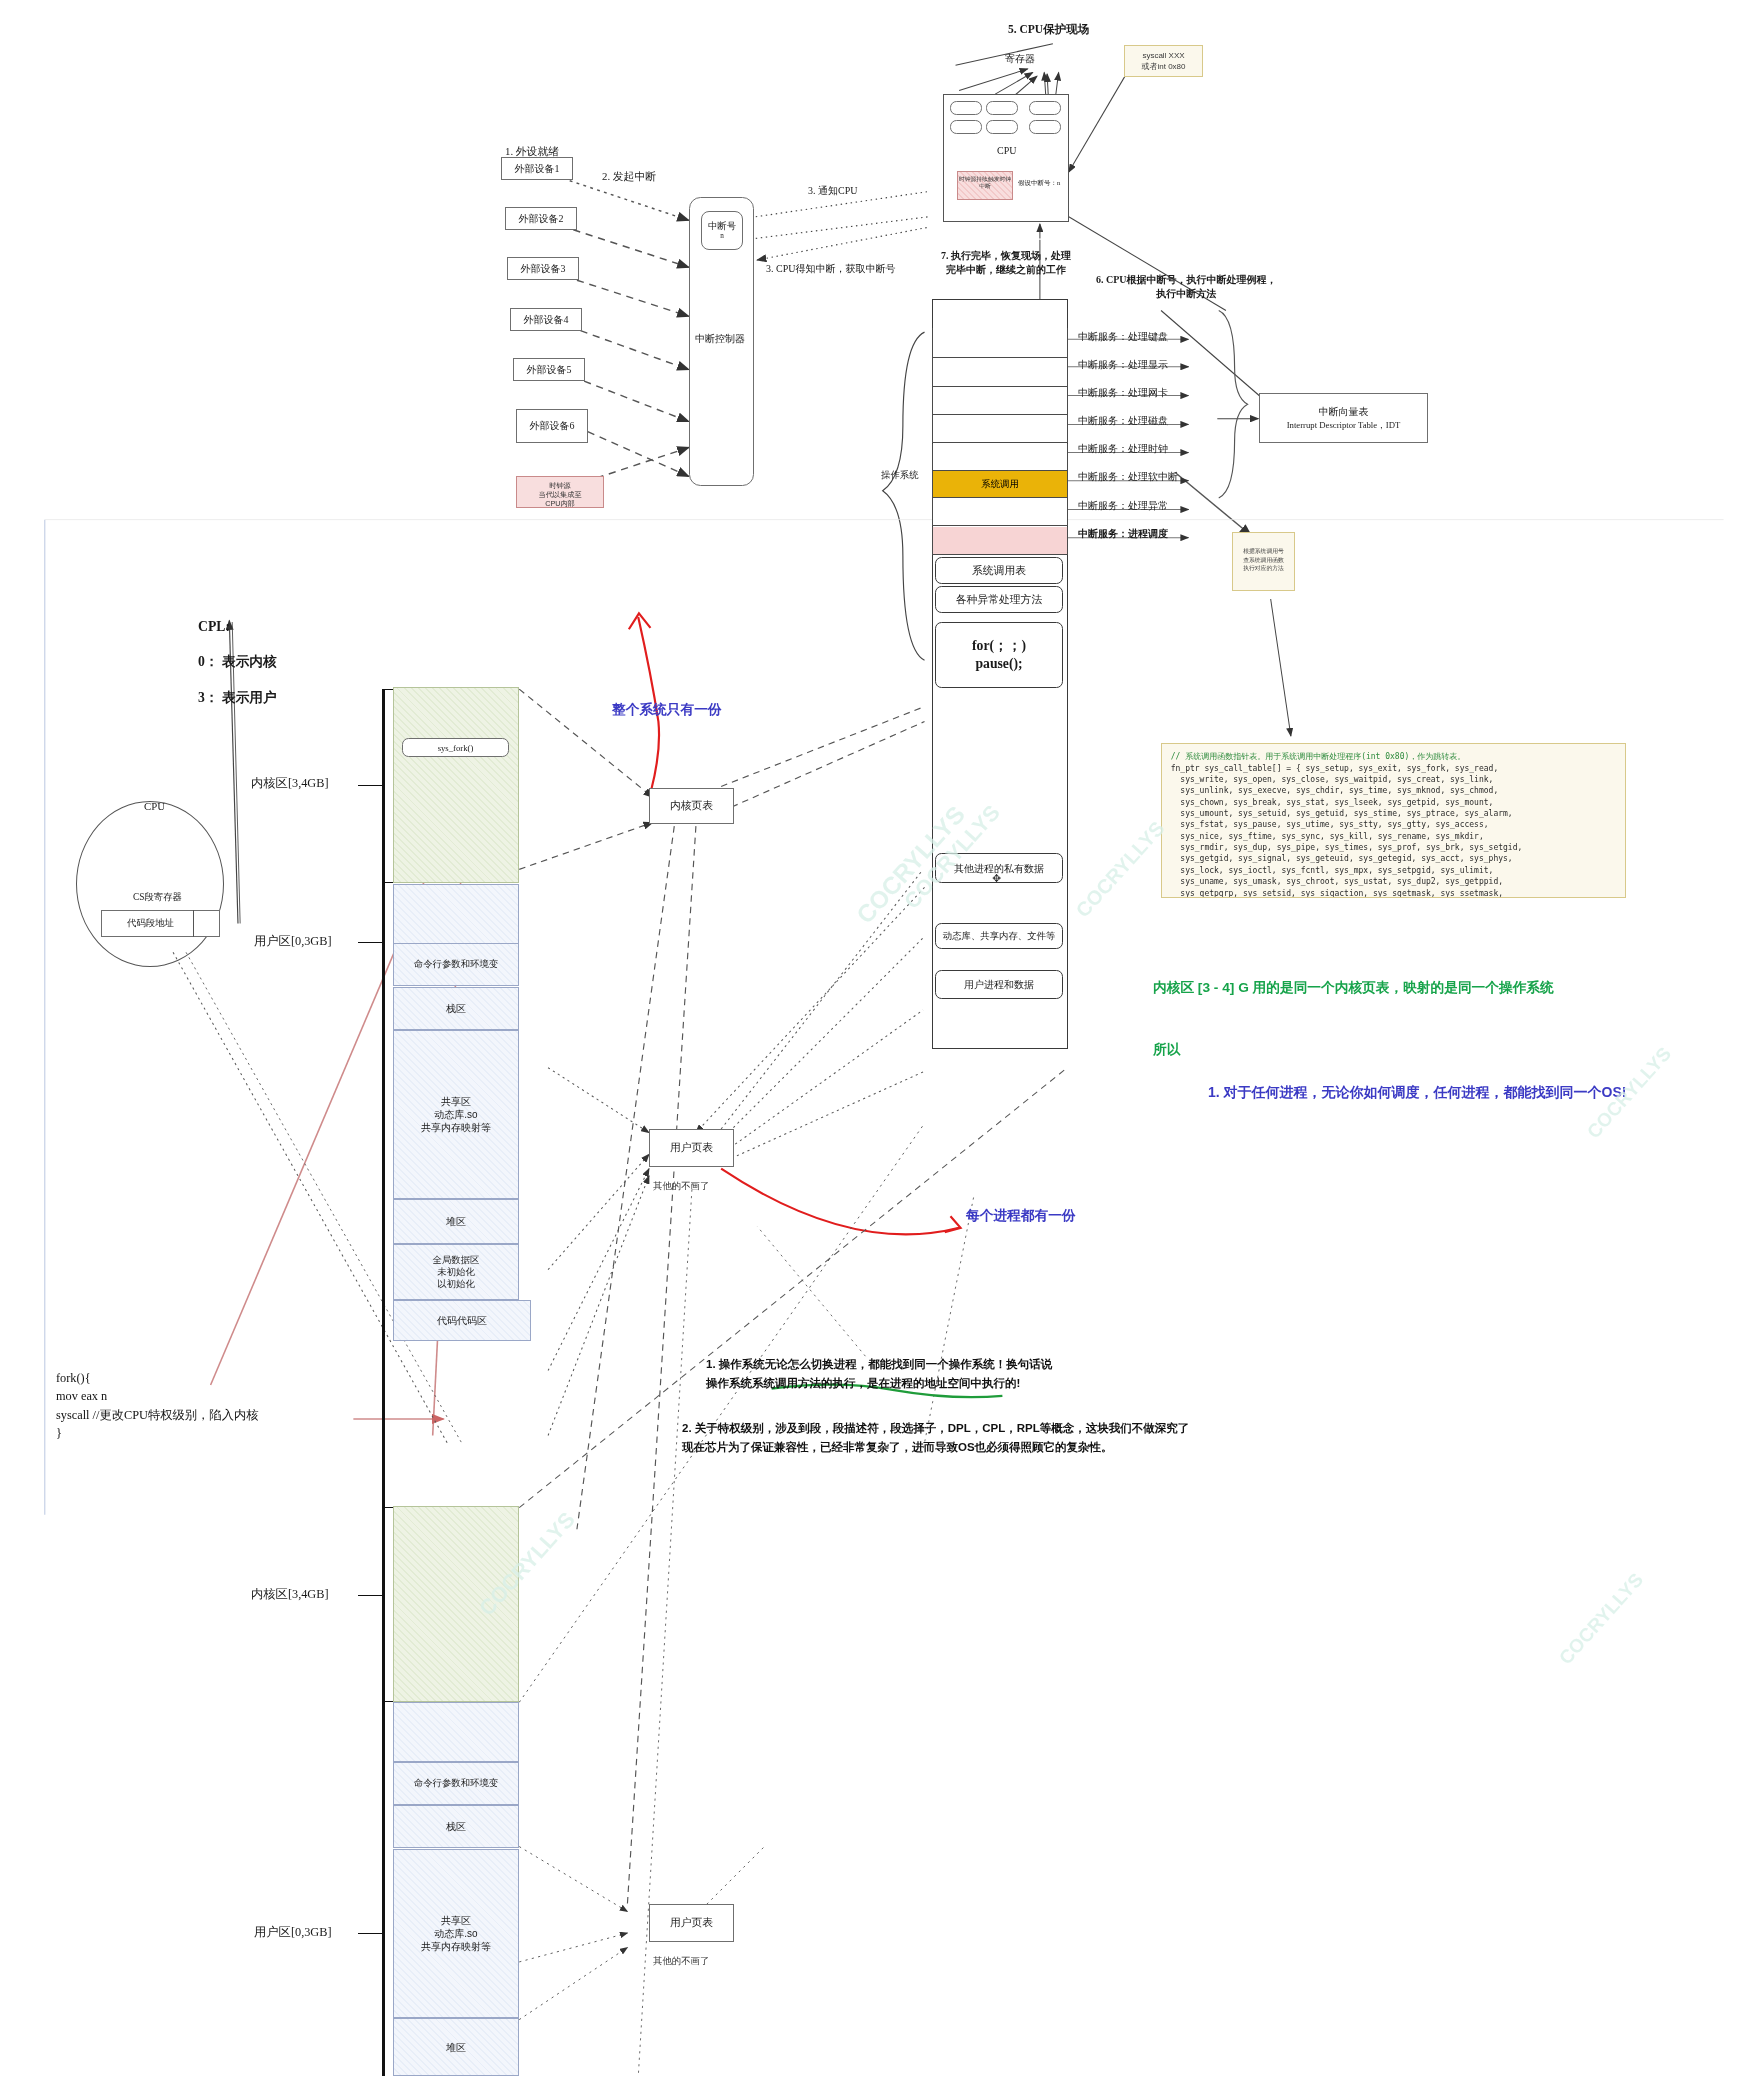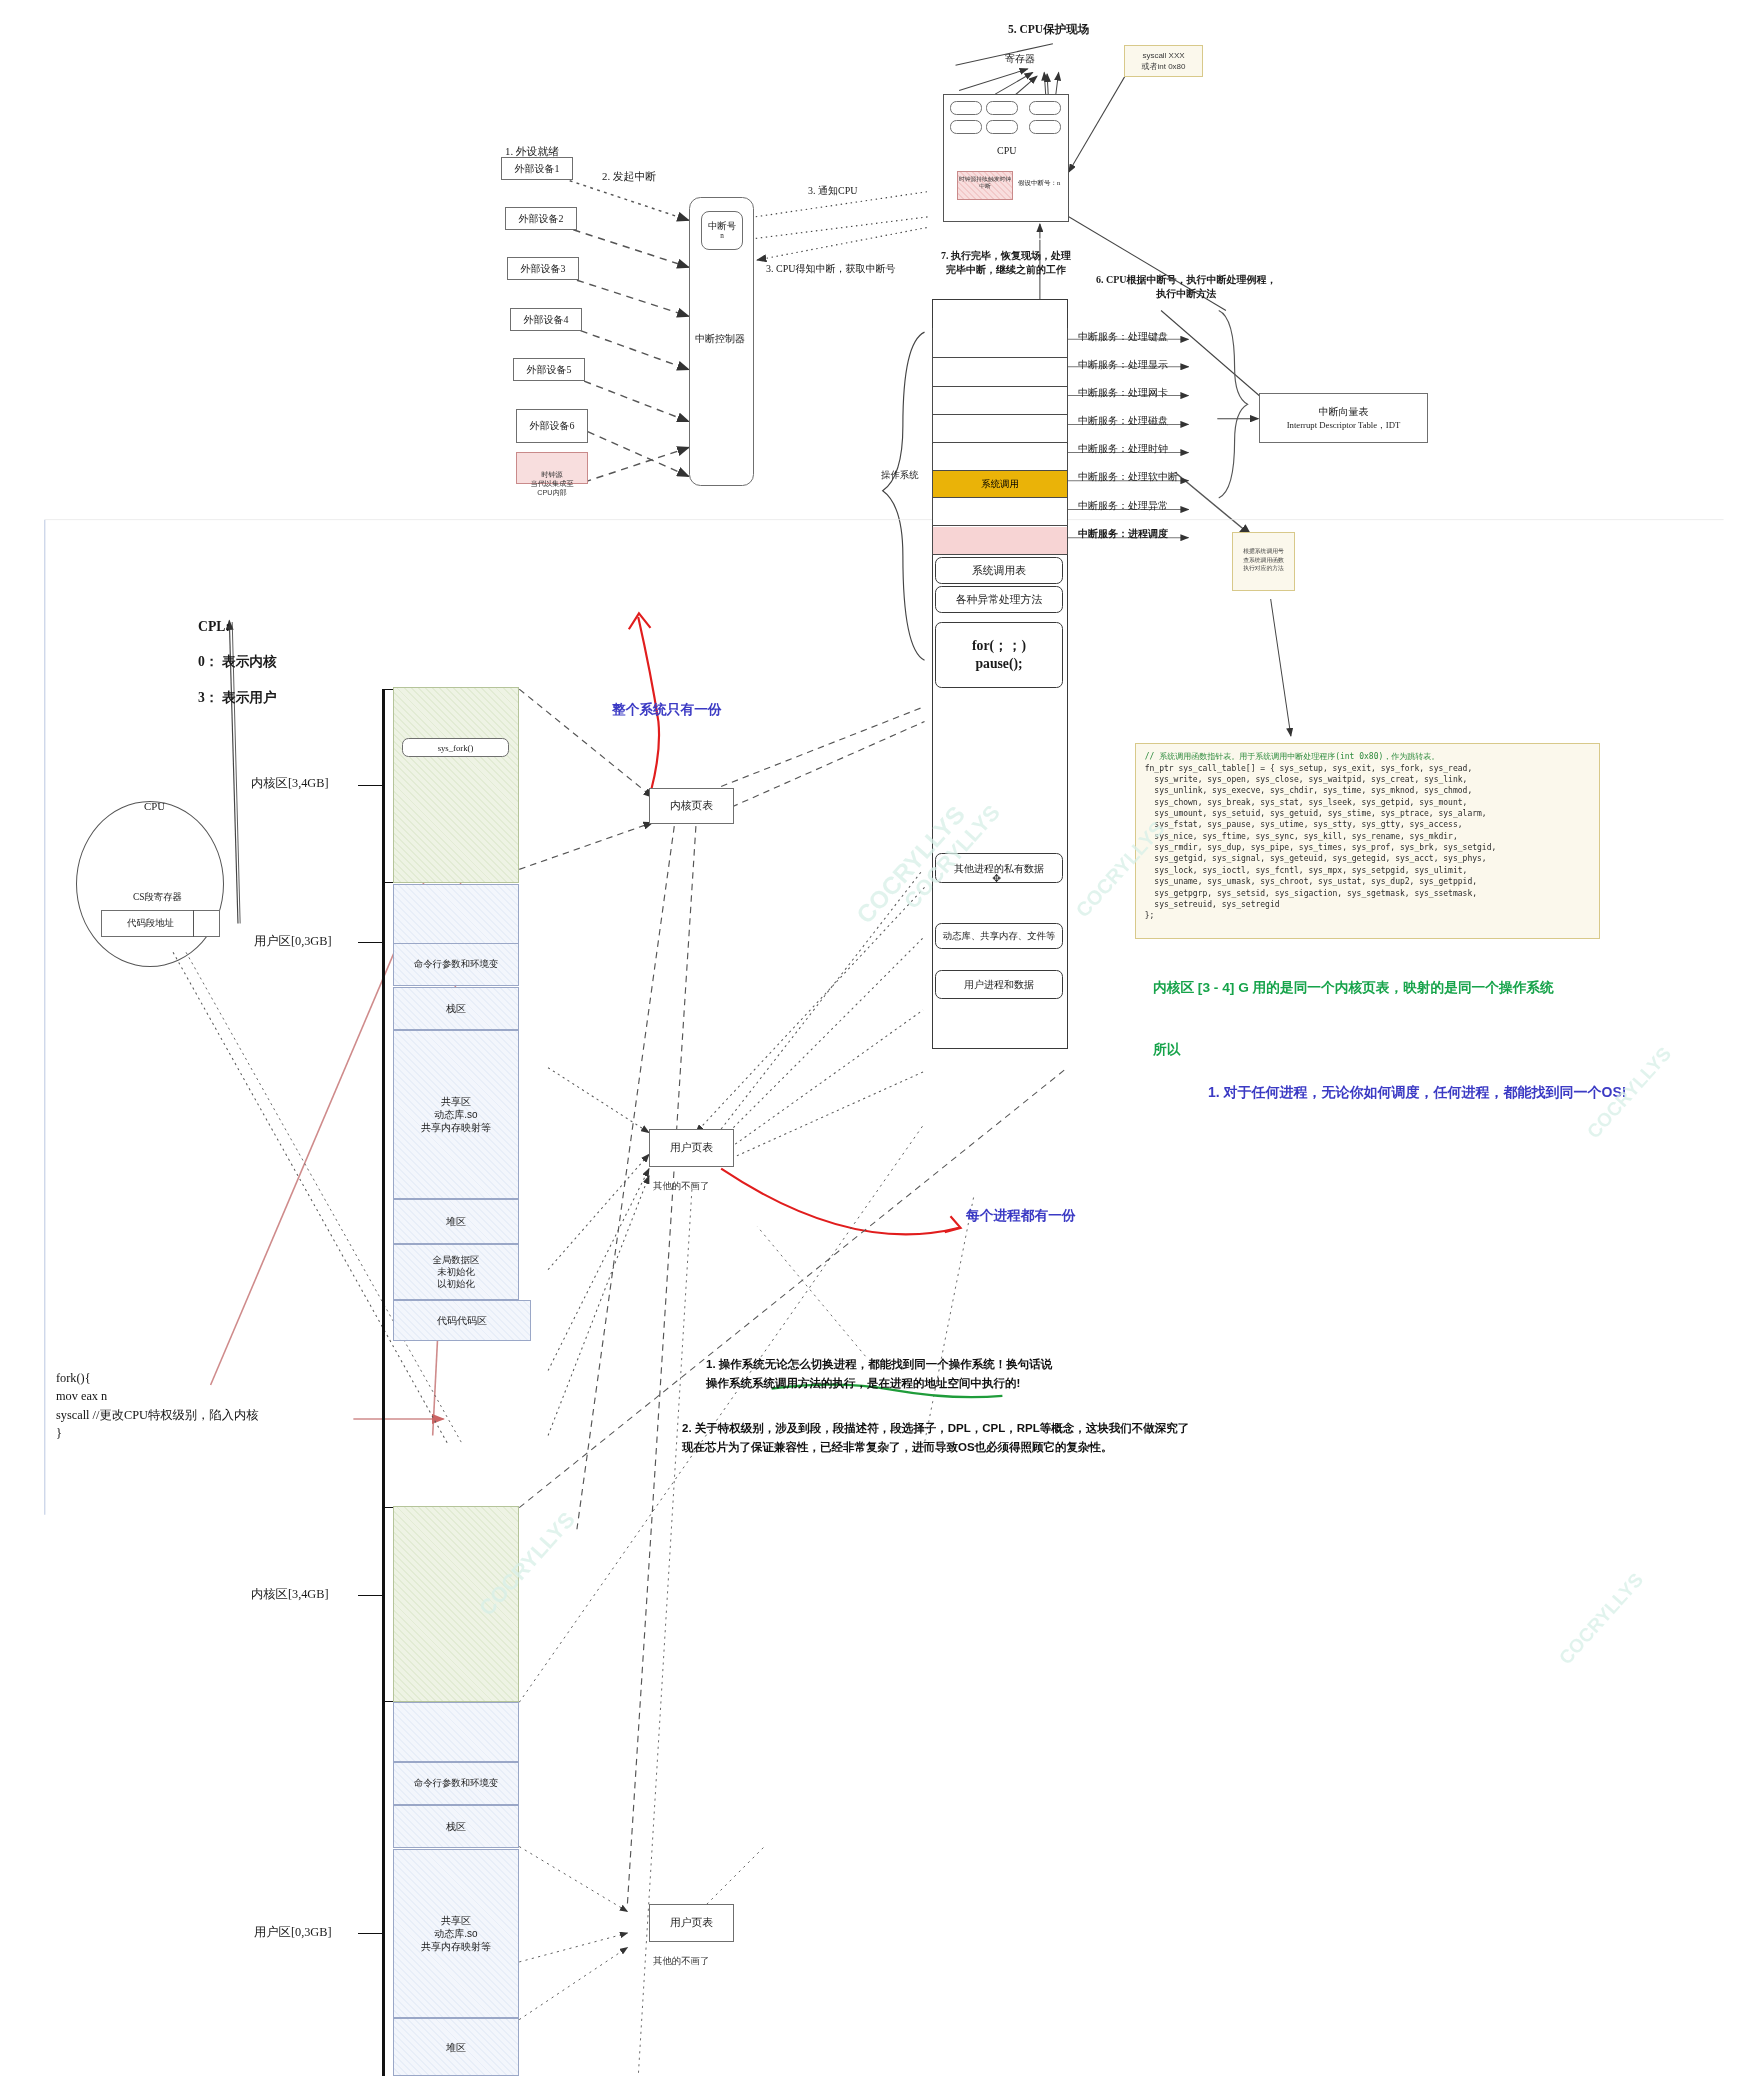--- a/index.html
+++ b/index.html
@@ -150,21 +150,21 @@
   </svg>
 
   <div class="abs lbl serif" style="left:505px;top:144px;font-size:10.8px;">1. 外设就绪</div>
 
   <div class="abs box serif" style="left:501px;top:157px;width:72px;height:23px;font-size:10px;">外部设备1</div>
   <div class="abs box serif" style="left:505px;top:207px;width:72px;height:23px;font-size:10px;">外部设备2</div>
   <div class="abs box serif" style="left:507px;top:257px;width:72px;height:23px;font-size:10px;">外部设备3</div>
   <div class="abs box serif" style="left:510px;top:308px;width:72px;height:23px;font-size:10px;">外部设备4</div>
   <div class="abs box serif" style="left:513px;top:358px;width:72px;height:23px;font-size:10px;">外部设备5</div>
   <div class="abs box serif" style="left:516px;top:409px;width:72px;height:34px;font-size:10px;">外部设备6</div>
-  <div class="abs pinkbox" style="left:516px;top:452px;width:72px;height:32px;font-size:7.2px;padding-top:17px;white-space:pre-line;">时钟源
+  <div class="abs pinkbox" style="left:516px;top:476px;width:88px;height:32px;font-size:7.2px;padding-top:4px;white-space:pre-line;">时钟源
 当代以集成至
 CPU内部</div>
 
   <div class="abs lbl serif" style="left:602px;top:169px;font-size:10.8px;">2. 发起中断</div>
 
   <div class="abs box rounded" style="left:689px;top:197px;width:65px;height:289px;border-radius:11.5px;"></div>
   <div class="abs box rounded serif" style="left:701px;top:211px;width:42px;height:39px;font-size:9.4px;flex-direction:column;line-height:1.2;border-radius:8px;">
     <span>中断号</span>
     <span style="font-size:7.2px;">n</span>
   </div>
@@ -228,21 +228,21 @@
 
   <div class="abs memcell rounded" style="left:935px;top:557px;width:128px;height:27px;border:1.2px solid #3a3a3a;background:#fff;font-size:10.8px;">系统调用表</div>
   <div class="abs memcell rounded" style="left:935px;top:586px;width:128px;height:27px;border:1.2px solid #3a3a3a;background:#fff;font-size:10.8px;">各种异常处理方法</div>
   <div class="abs memcell rounded serif bold" style="left:935px;top:622px;width:128px;height:66px;border:1.2px solid #3a3a3a;background:#fff;font-size:13.7px;">for(；；)
 pause();</div>
   <div class="abs memcell rounded" style="left:935px;top:853px;width:128px;height:30px;border:1.2px solid #3a3a3a;background:#fff;font-size:10px;">其他进程的私有数据</div>
   <div class="abs" style="left:992px;top:872px;font-size:10.8px;color:#333;">✥</div>
   <div class="abs memcell rounded" style="left:935px;top:923px;width:128px;height:26px;border:1.2px solid #3a3a3a;background:#fff;font-size:9.4px;">动态库、共享内存、文件等</div>
   <div class="abs memcell rounded" style="left:935px;top:970px;width:128px;height:29px;border:1.2px solid #3a3a3a;background:#fff;font-size:10px;">用户进程和数据</div>
 
-  <div class="abs codebox" style="left:1135px;top:743px;width:465px;height:196px;overflow:hidden;">
+  <div class="abs codebox" style="left:1161px;top:743px;width:465px;height:155px;overflow:hidden;">
     <pre class="cmt">// 系统调用函数指针表。用于系统调用中断处理程序(int 0x80)，作为跳转表。</pre>
     <pre>fn_ptr sys_call_table[] = { sys_setup, sys_exit, sys_fork, sys_read,
   sys_write, sys_open, sys_close, sys_waitpid, sys_creat, sys_link,
   sys_unlink, sys_execve, sys_chdir, sys_time, sys_mknod, sys_chmod,
   sys_chown, sys_break, sys_stat, sys_lseek, sys_getpid, sys_mount,
   sys_umount, sys_setuid, sys_getuid, sys_stime, sys_ptrace, sys_alarm,
   sys_fstat, sys_pause, sys_utime, sys_stty, sys_gtty, sys_access,
   sys_nice, sys_ftime, sys_sync, sys_kill, sys_rename, sys_mkdir,
   sys_rmdir, sys_dup, sys_pipe, sys_times, sys_prof, sys_brk, sys_setgid,
   sys_getgid, sys_signal, sys_geteuid, sys_getegid, sys_acct, sys_phys,

